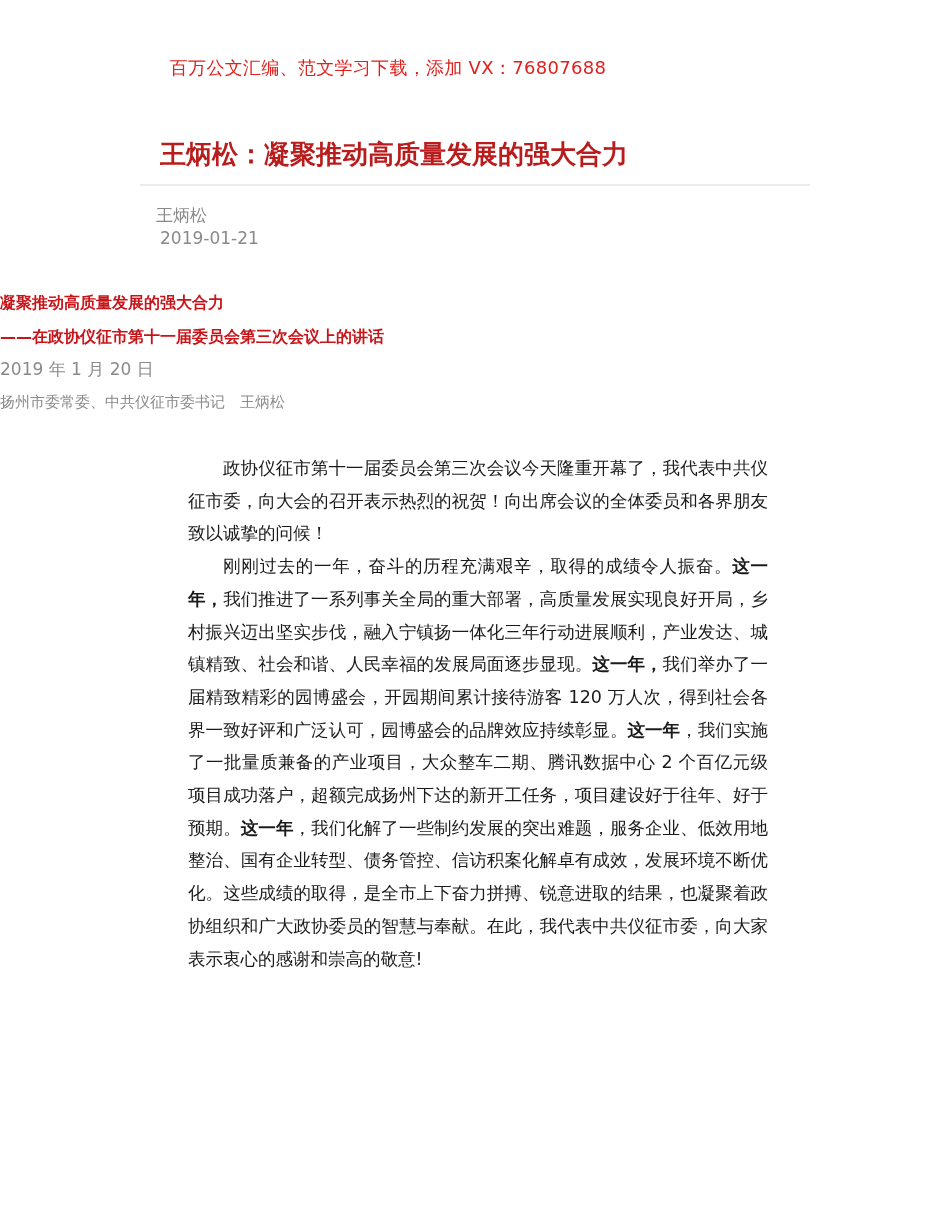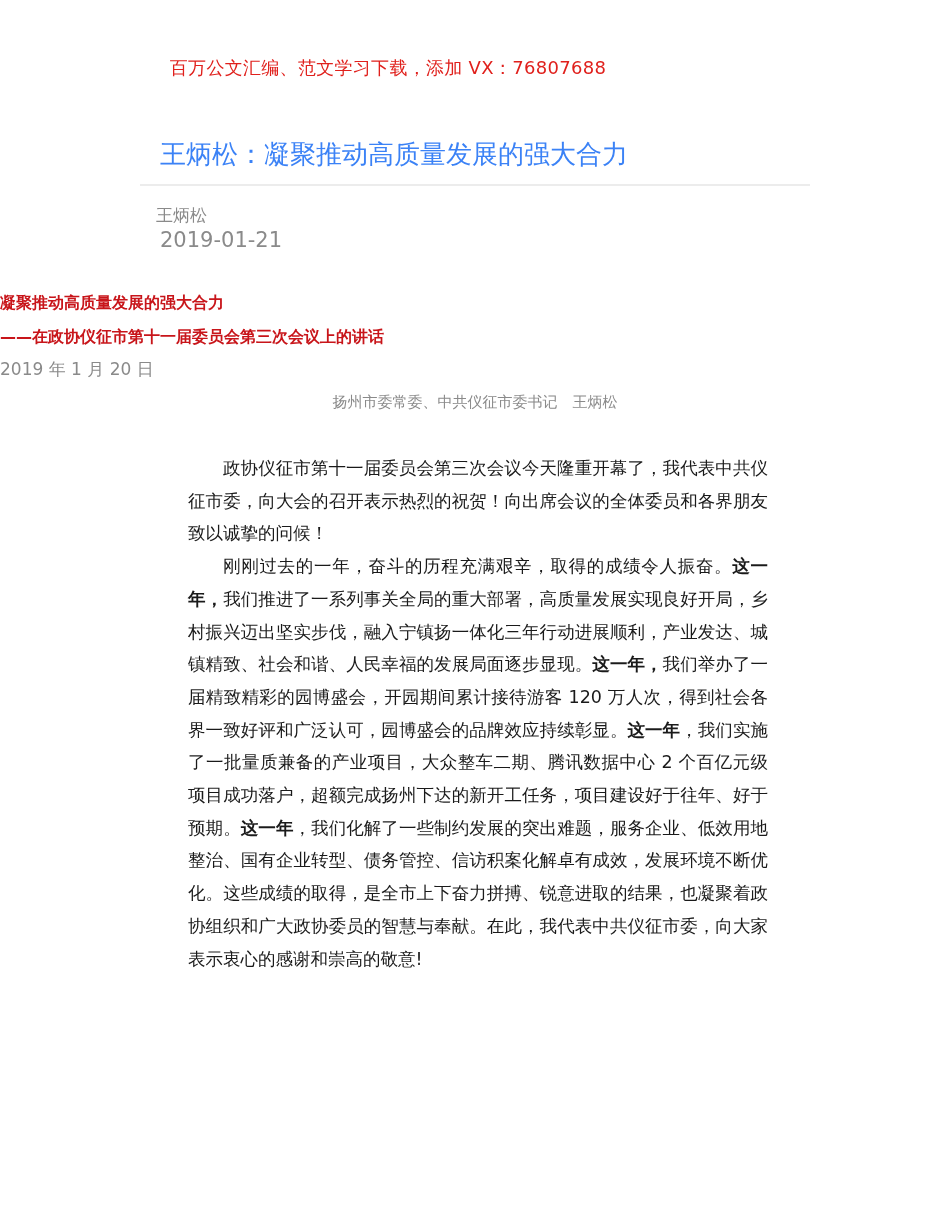--- a/index.html
+++ b/index.html
@@ -7,44 +7,44 @@
     width: 950px; height: 1230px; position: relative; overflow: hidden;
     font-family: "DejaVu Sans", "Liberation Sans", sans-serif;
     color: #1a1a1a;
   }
   .banner {
     position: absolute; top: 56px; left: 0; width: 776px;
     text-align: center; color: #e0201c; font-size: 18px; letter-spacing: 0.3px;
   }
   .title {
     position: absolute; top: 137px; left: 160px;
-    font-size: 26px; color: #3b82f6; font-weight: normal; margin: 0;
+    font-size: 26px; color: #b91c1c; font-weight: bold; margin: 0;
   }
   .divider {
     position: absolute; top: 184px; left: 140px; width: 670px; height: 0;
     border-top: 2px solid #ececec;
   }
   .meta-author {
     position: absolute; top: 204px; left: 156px; font-size: 17px; color: #8a8a8a;
   }
   .meta-date {
-    position: absolute; top: 228px; left: 160px; font-size: 21px; color: #8a8a8a;
+    position: absolute; top: 228px; left: 160px; font-size: 17px; color: #8a8a8a;
   }
   .headline {
     position: absolute; left: 0; width: 950px; 
     color: #c8151a; font-weight: bold; font-size: 16px;
   }
   .h1 { top: 293px; }
   .h2 { top: 327px; }
   .speech-date {
     position: absolute; top: 358px; left: 0; width: 950px; text-align: left;
     font-size: 17px; color: #8a8a8a;
   }
   .speaker {
-    position: absolute; top: 393px; left: 0; width: 950px; text-align: center;
+    position: absolute; top: 393px; left: 0; width: 950px; text-align: left;
     font-size: 15px; color: #8a8a8a;
   }
   .body-text {
     position: absolute; top: 452px; left: 188px; width: 580px;
     font-size: 17.5px; line-height: 32.7px; color: #1a1a1a;
   }
   .body-text p { margin: 0; text-align: justify; }
   .indent { text-indent: 2em; }
   b { font-weight: bold; }
 </style>

